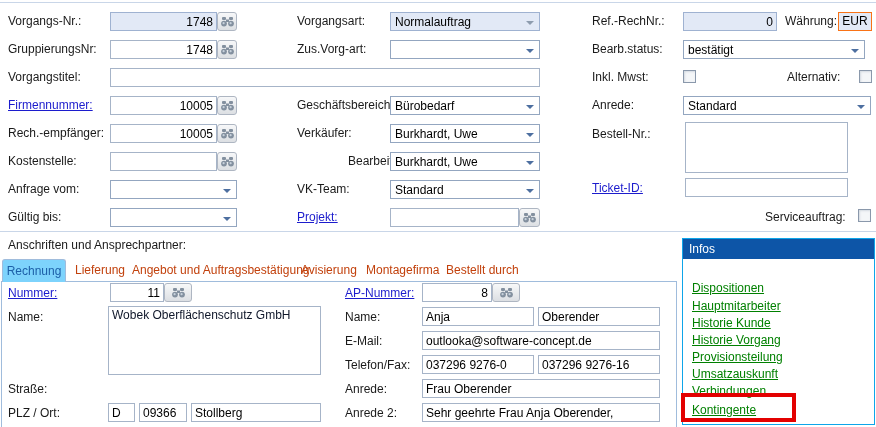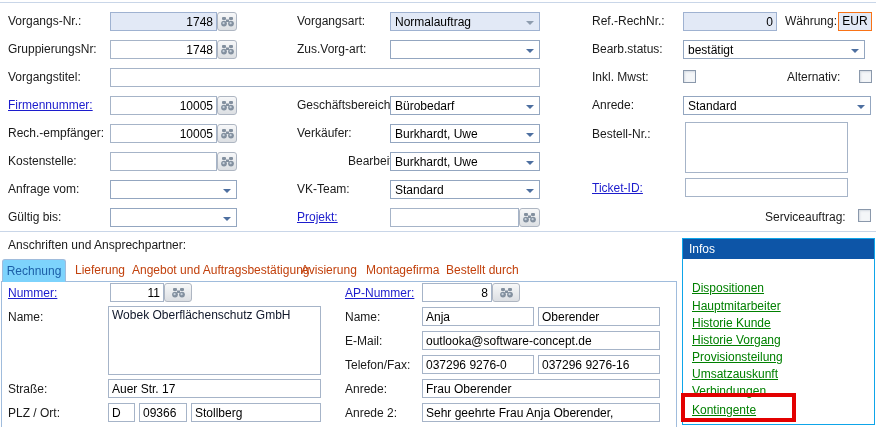--- a/index.html
+++ b/index.html
@@ -234,21 +234,20 @@
         <circle cx="10" cy="6.6" r="2.9"></circle>
         <circle class="lens" cx="2.6" cy="6.2" r="1.1"></circle>
         <circle class="lens" cx="9.6" cy="6.2" r="1.1"></circle>
       </svg>
     </span>
 
   <span class="lbl" style="left:8px;top:310px;">Name:</span>
   <textarea class="ta" style="left: 108px; top: 306px; width: 213px; height: 69px;">Wobek Oberflächenschutz GmbH</textarea>
 
   <span class="lbl" style="left:8px;top:382px;">Straße:</span>
-  <input class="tb" style="left: 108px; top: 379px; width: 213px;" value="Auer Str. 17">
 
   <span class="lbl" style="left:8px;top:406px;">PLZ / Ort:</span>
   <input class="tb" style="left: 108px; top: 403px; width: 27px;" value="D">
   <input class="tb" style="left: 139px; top: 403px; width: 48px;" value="09366">
   <input class="tb" style="left: 191px; top: 403px; width: 130px;" value="Stollberg">
 
   <a class="lnk" style="left:345px;top:286px;">AP-Nummer:</a>
   <input class="tb num" style="left: 422px; top: 283px; width: 70px;" value="8">
   <span class="bbtn" style="left:492px;top:283px;width:28px;">
       <svg class="binoc" width="13" height="10" viewBox="0 0 13 10">

